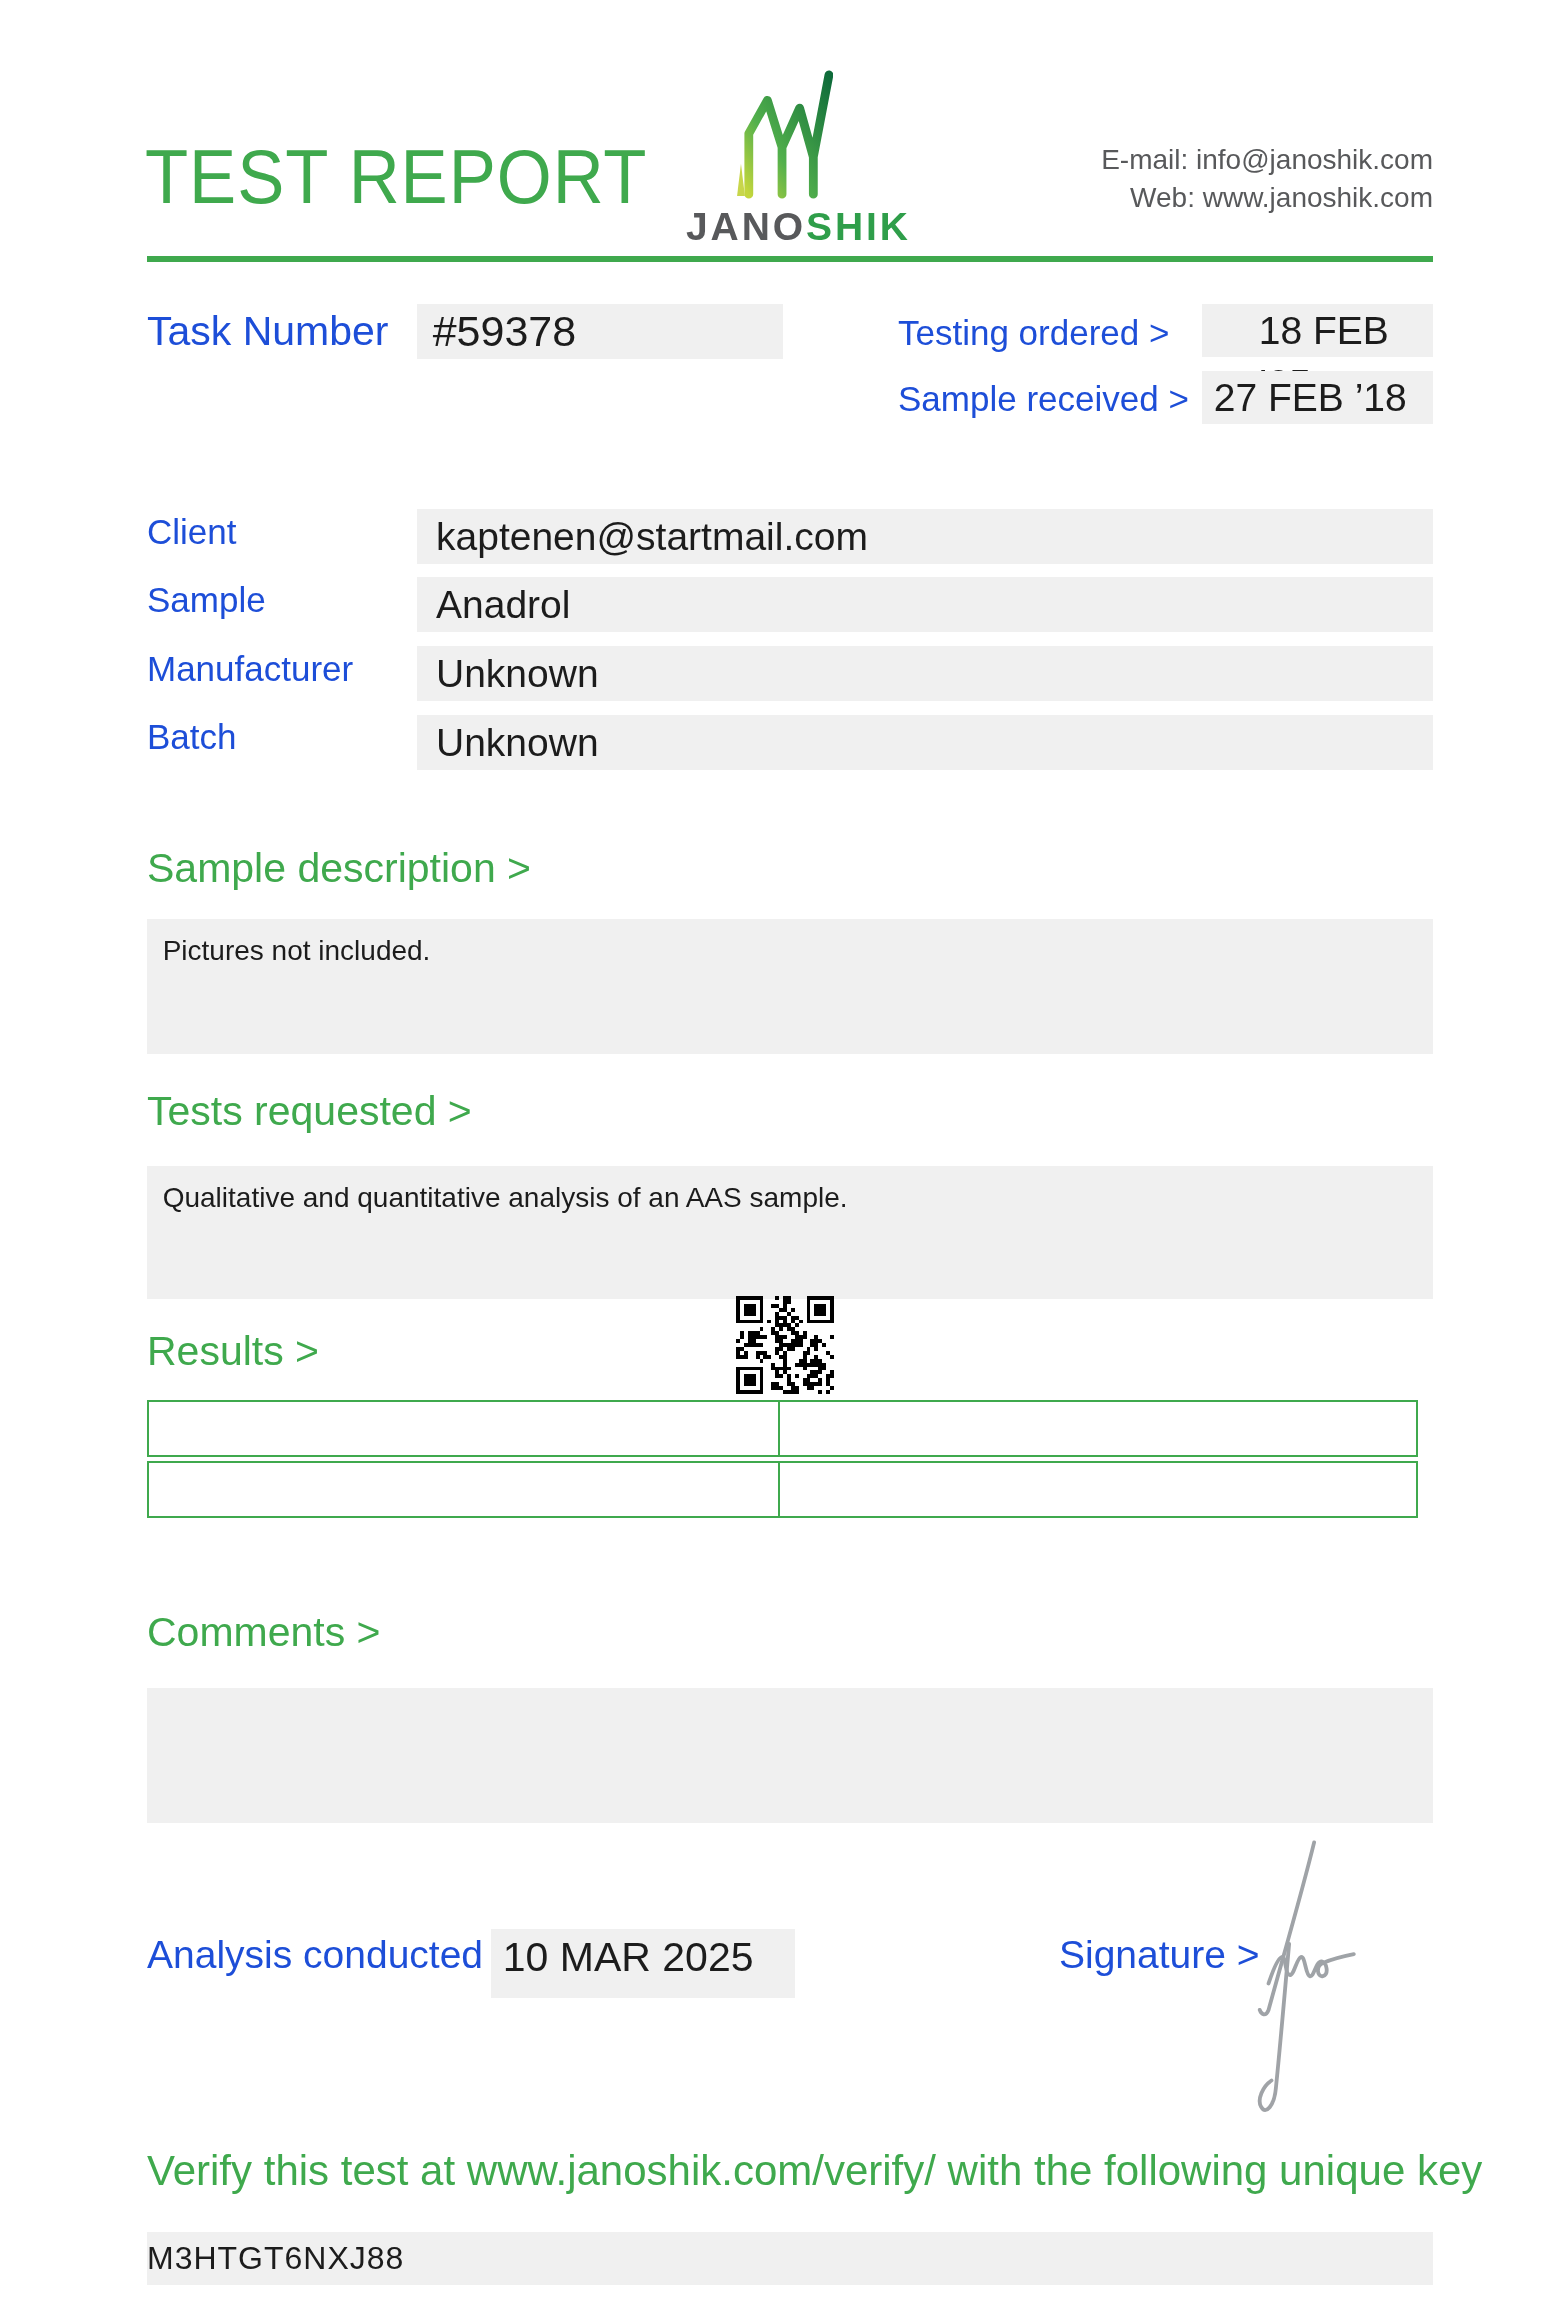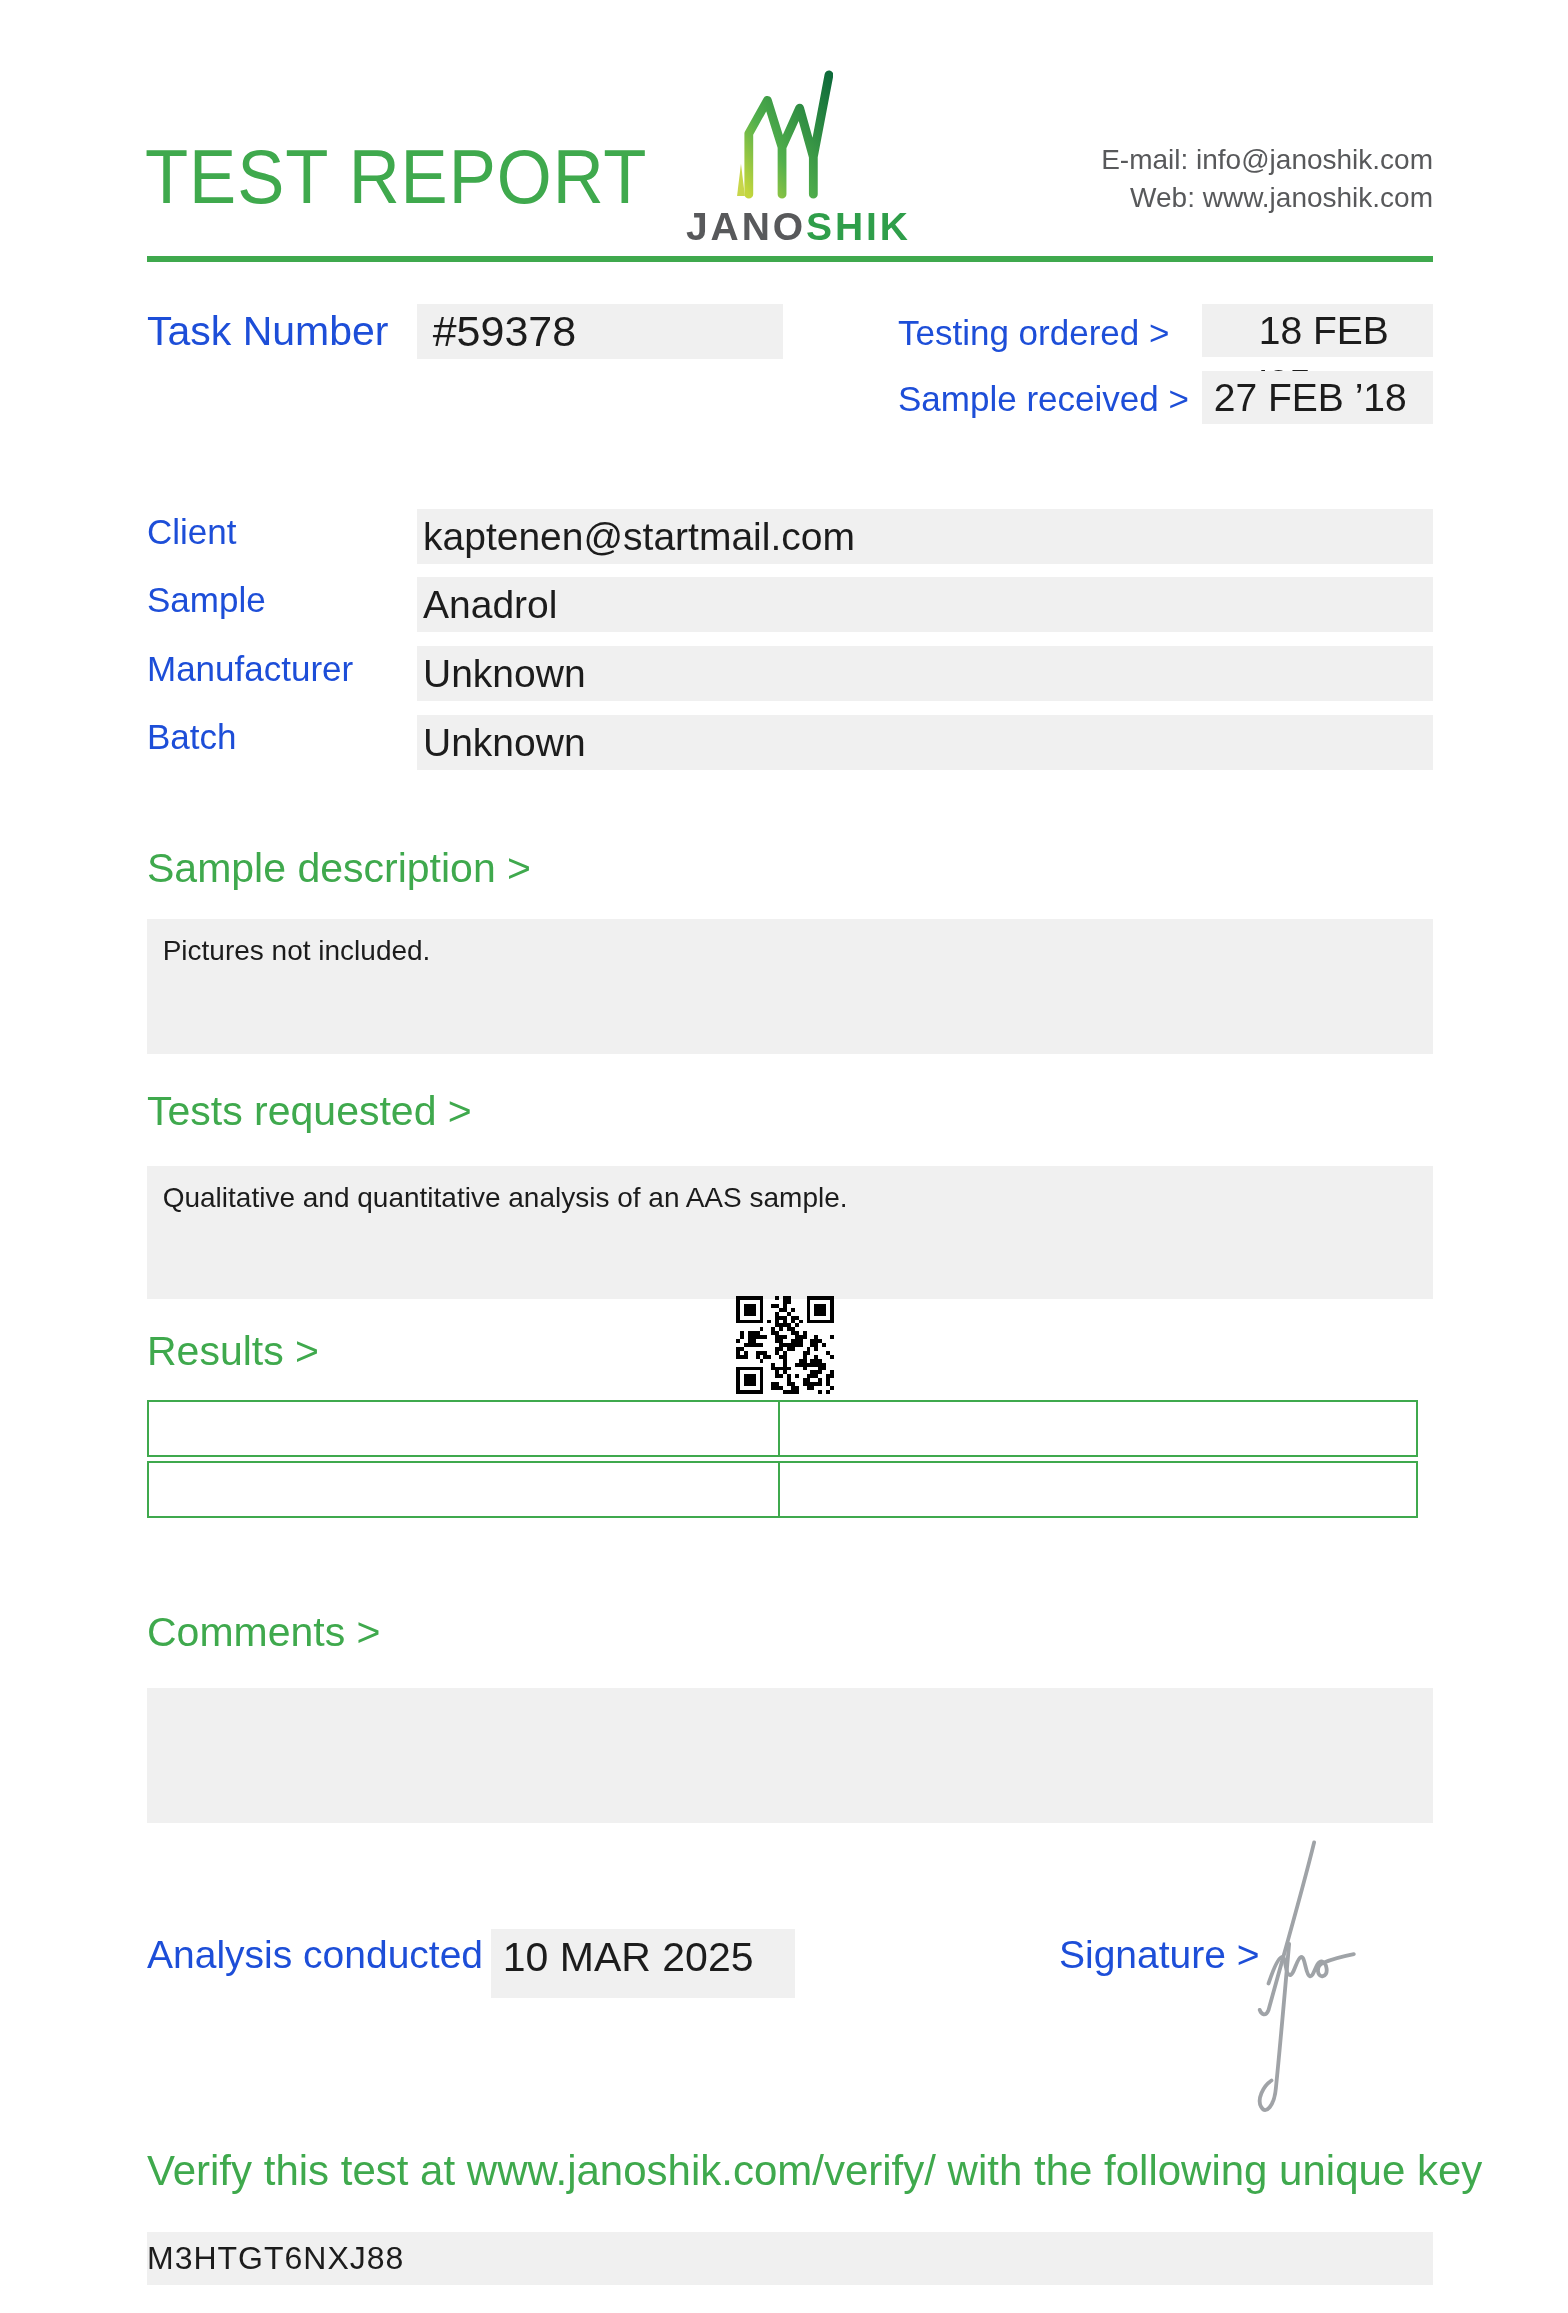--- a/index.html
+++ b/index.html
@@ -25,21 +25,21 @@
   .task-box{left:417px;top:297px;width:366px;height:55px;}
   .task-box span{display:block;font-size:43px;line-height:55px;padding-left:15.7px;}
   .date-label1{left:898px;top:313px;font-size:35px;}
   .date-label2{left:898px;top:379px;font-size:35px;}
   .date-box1{left:1202px;top:297px;width:231px;height:53px;padding-left:45px;}
   .date-box2{left:1202px;top:364px;width:231px;height:53px;}
   .date-box1 span,.date-box2 span{display:block;font-size:39px;line-height:53px;padding-left:11.8px;}
   
   .info-label{left:147px;font-size:35px;}
   .info-box{left:417px;width:1016px;height:55px;}
-  .info-box span{display:block;font-size:39px;line-height:55px;padding-left:6px;}
+  .info-box span{display:block;font-size:39px;line-height:55px;padding-left:19px;}
   
   .sec-head{left:147px;font-size:41px;color:#3fa94d;white-space:nowrap;}
   .sec-box{left:147px;width:1286px;}
   .sec-box p{margin:0;padding:11.8px 15.7px;font-size:28px;line-height:39px;}
   
   .rtable{left:147px;top:1400px;width:1274px;}
   .rrow{display:flex;margin-bottom:3.9px;}
   .rrow:last-child{margin-bottom:0;}
   .rcell{border:2.9px solid #3fa94d;box-sizing:border-box;height:57px;background:#fff;}
   .rcell.c1{width:634px;}

